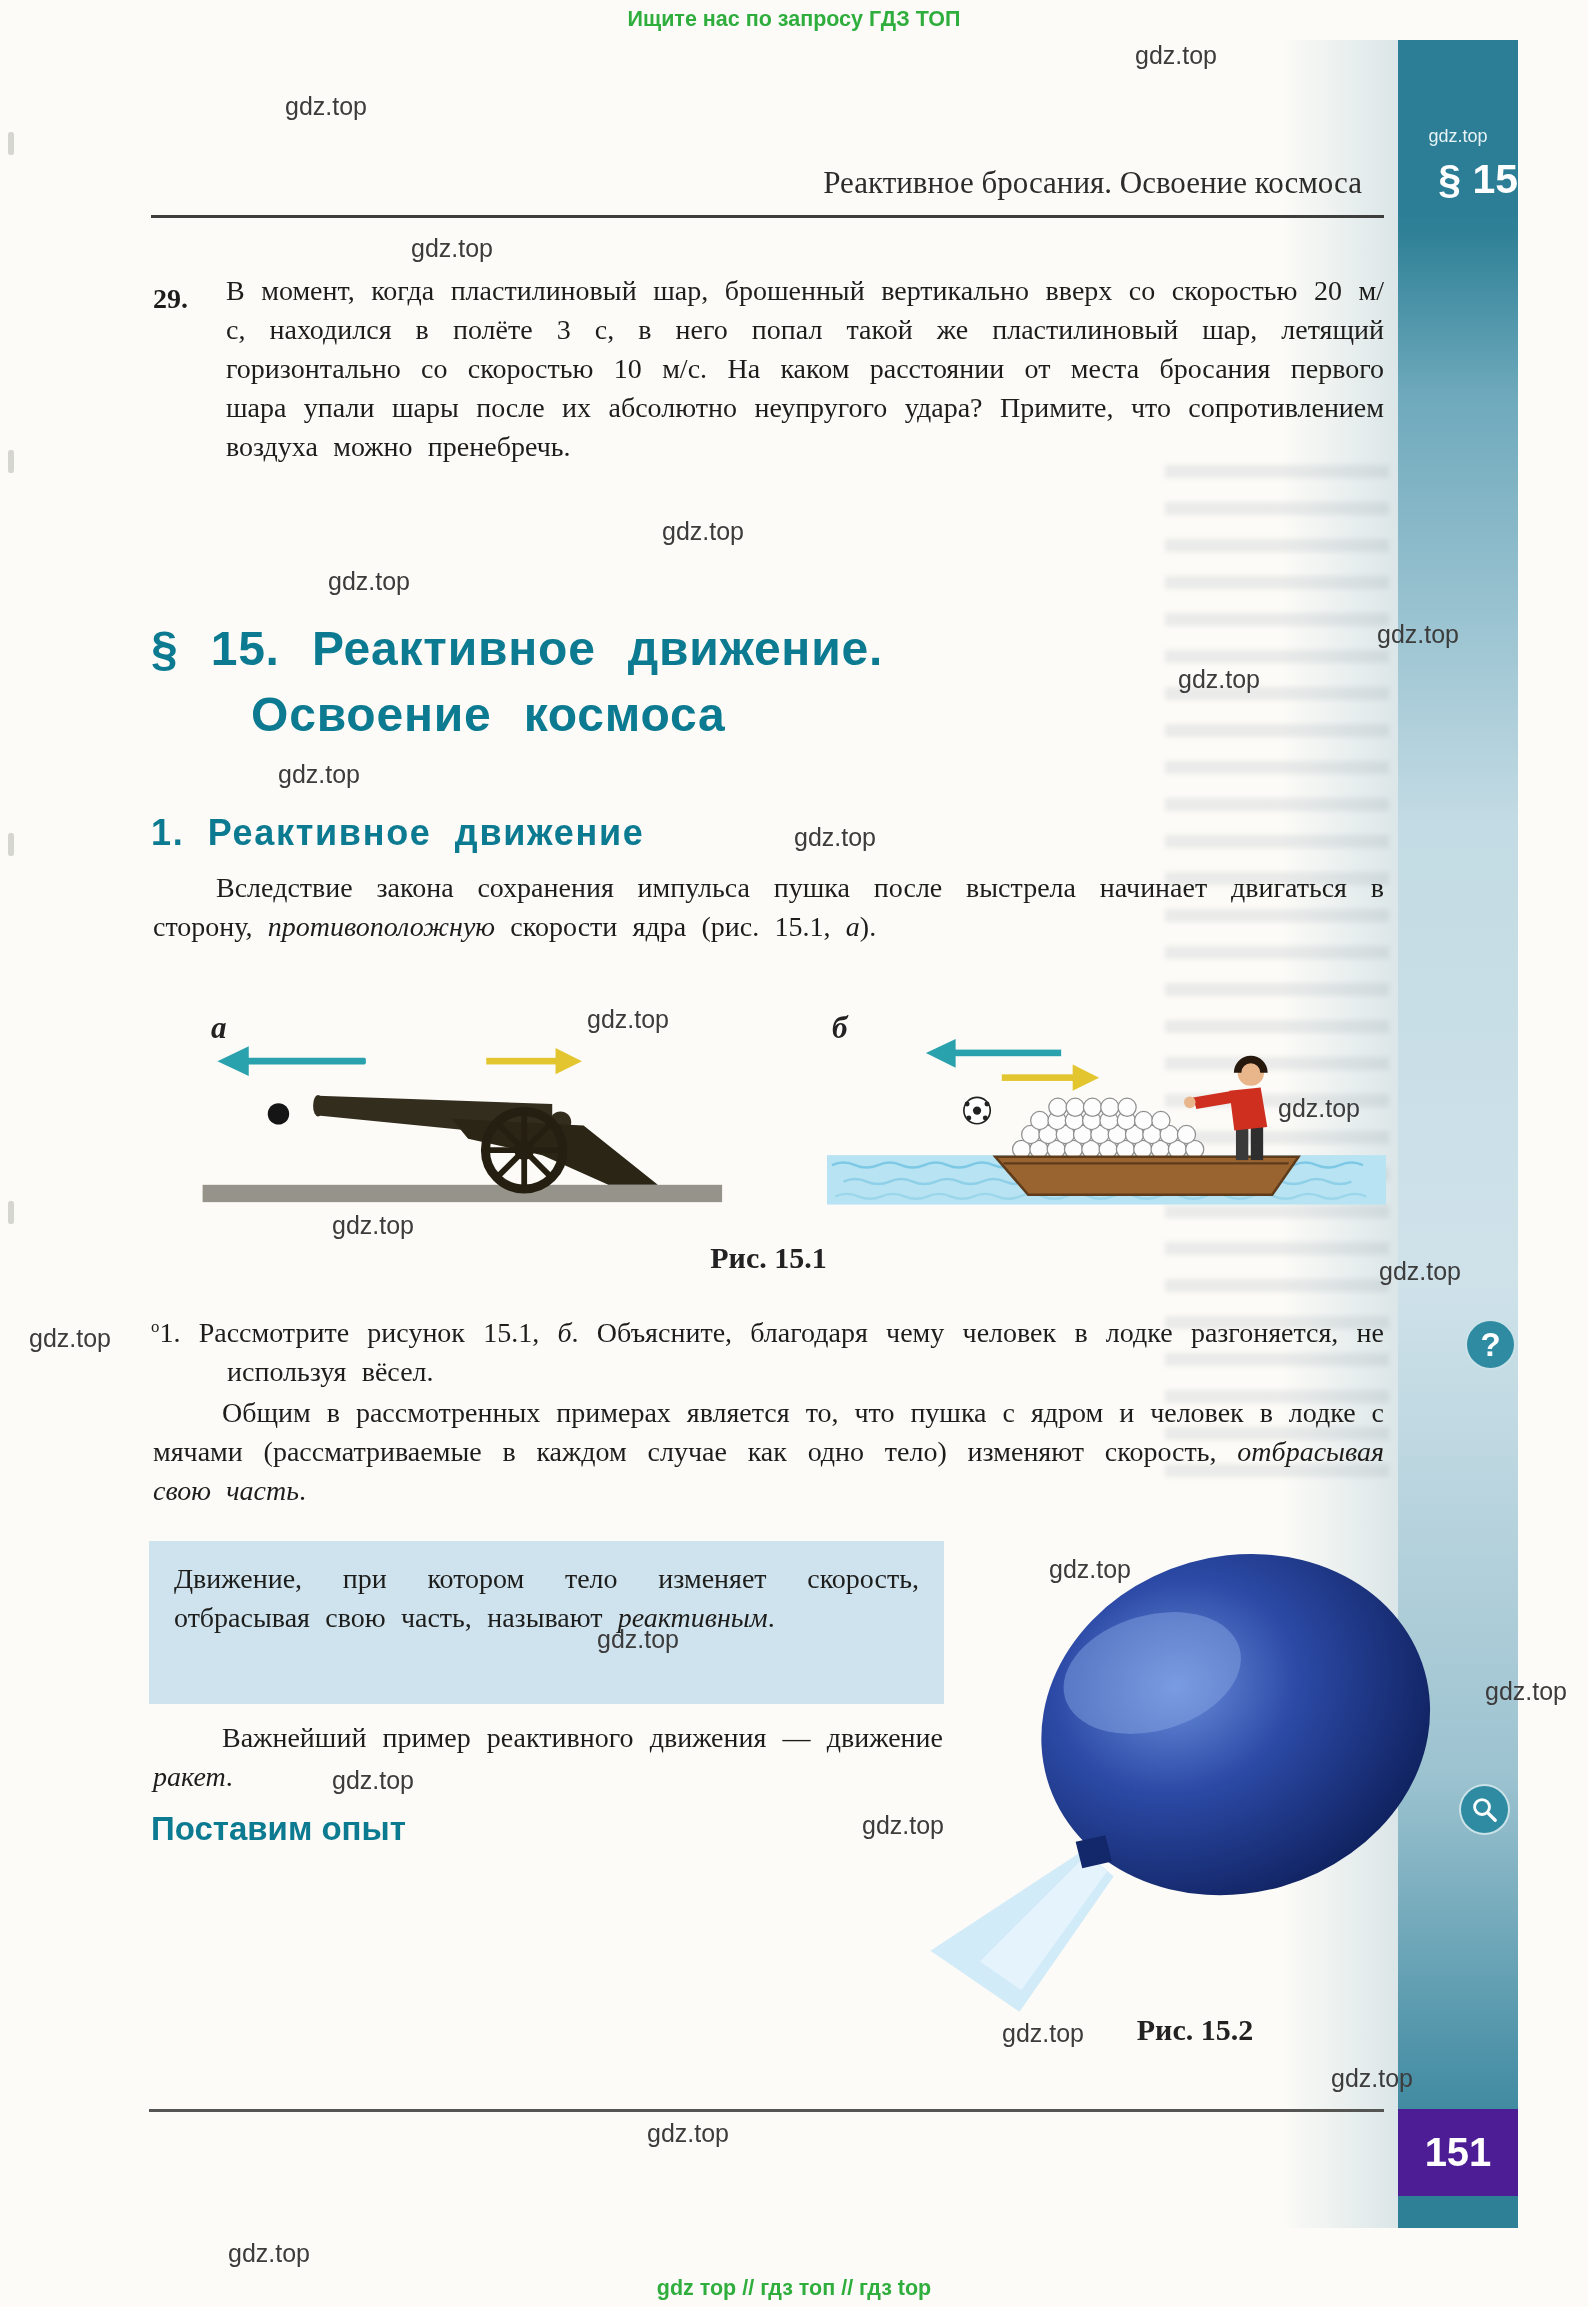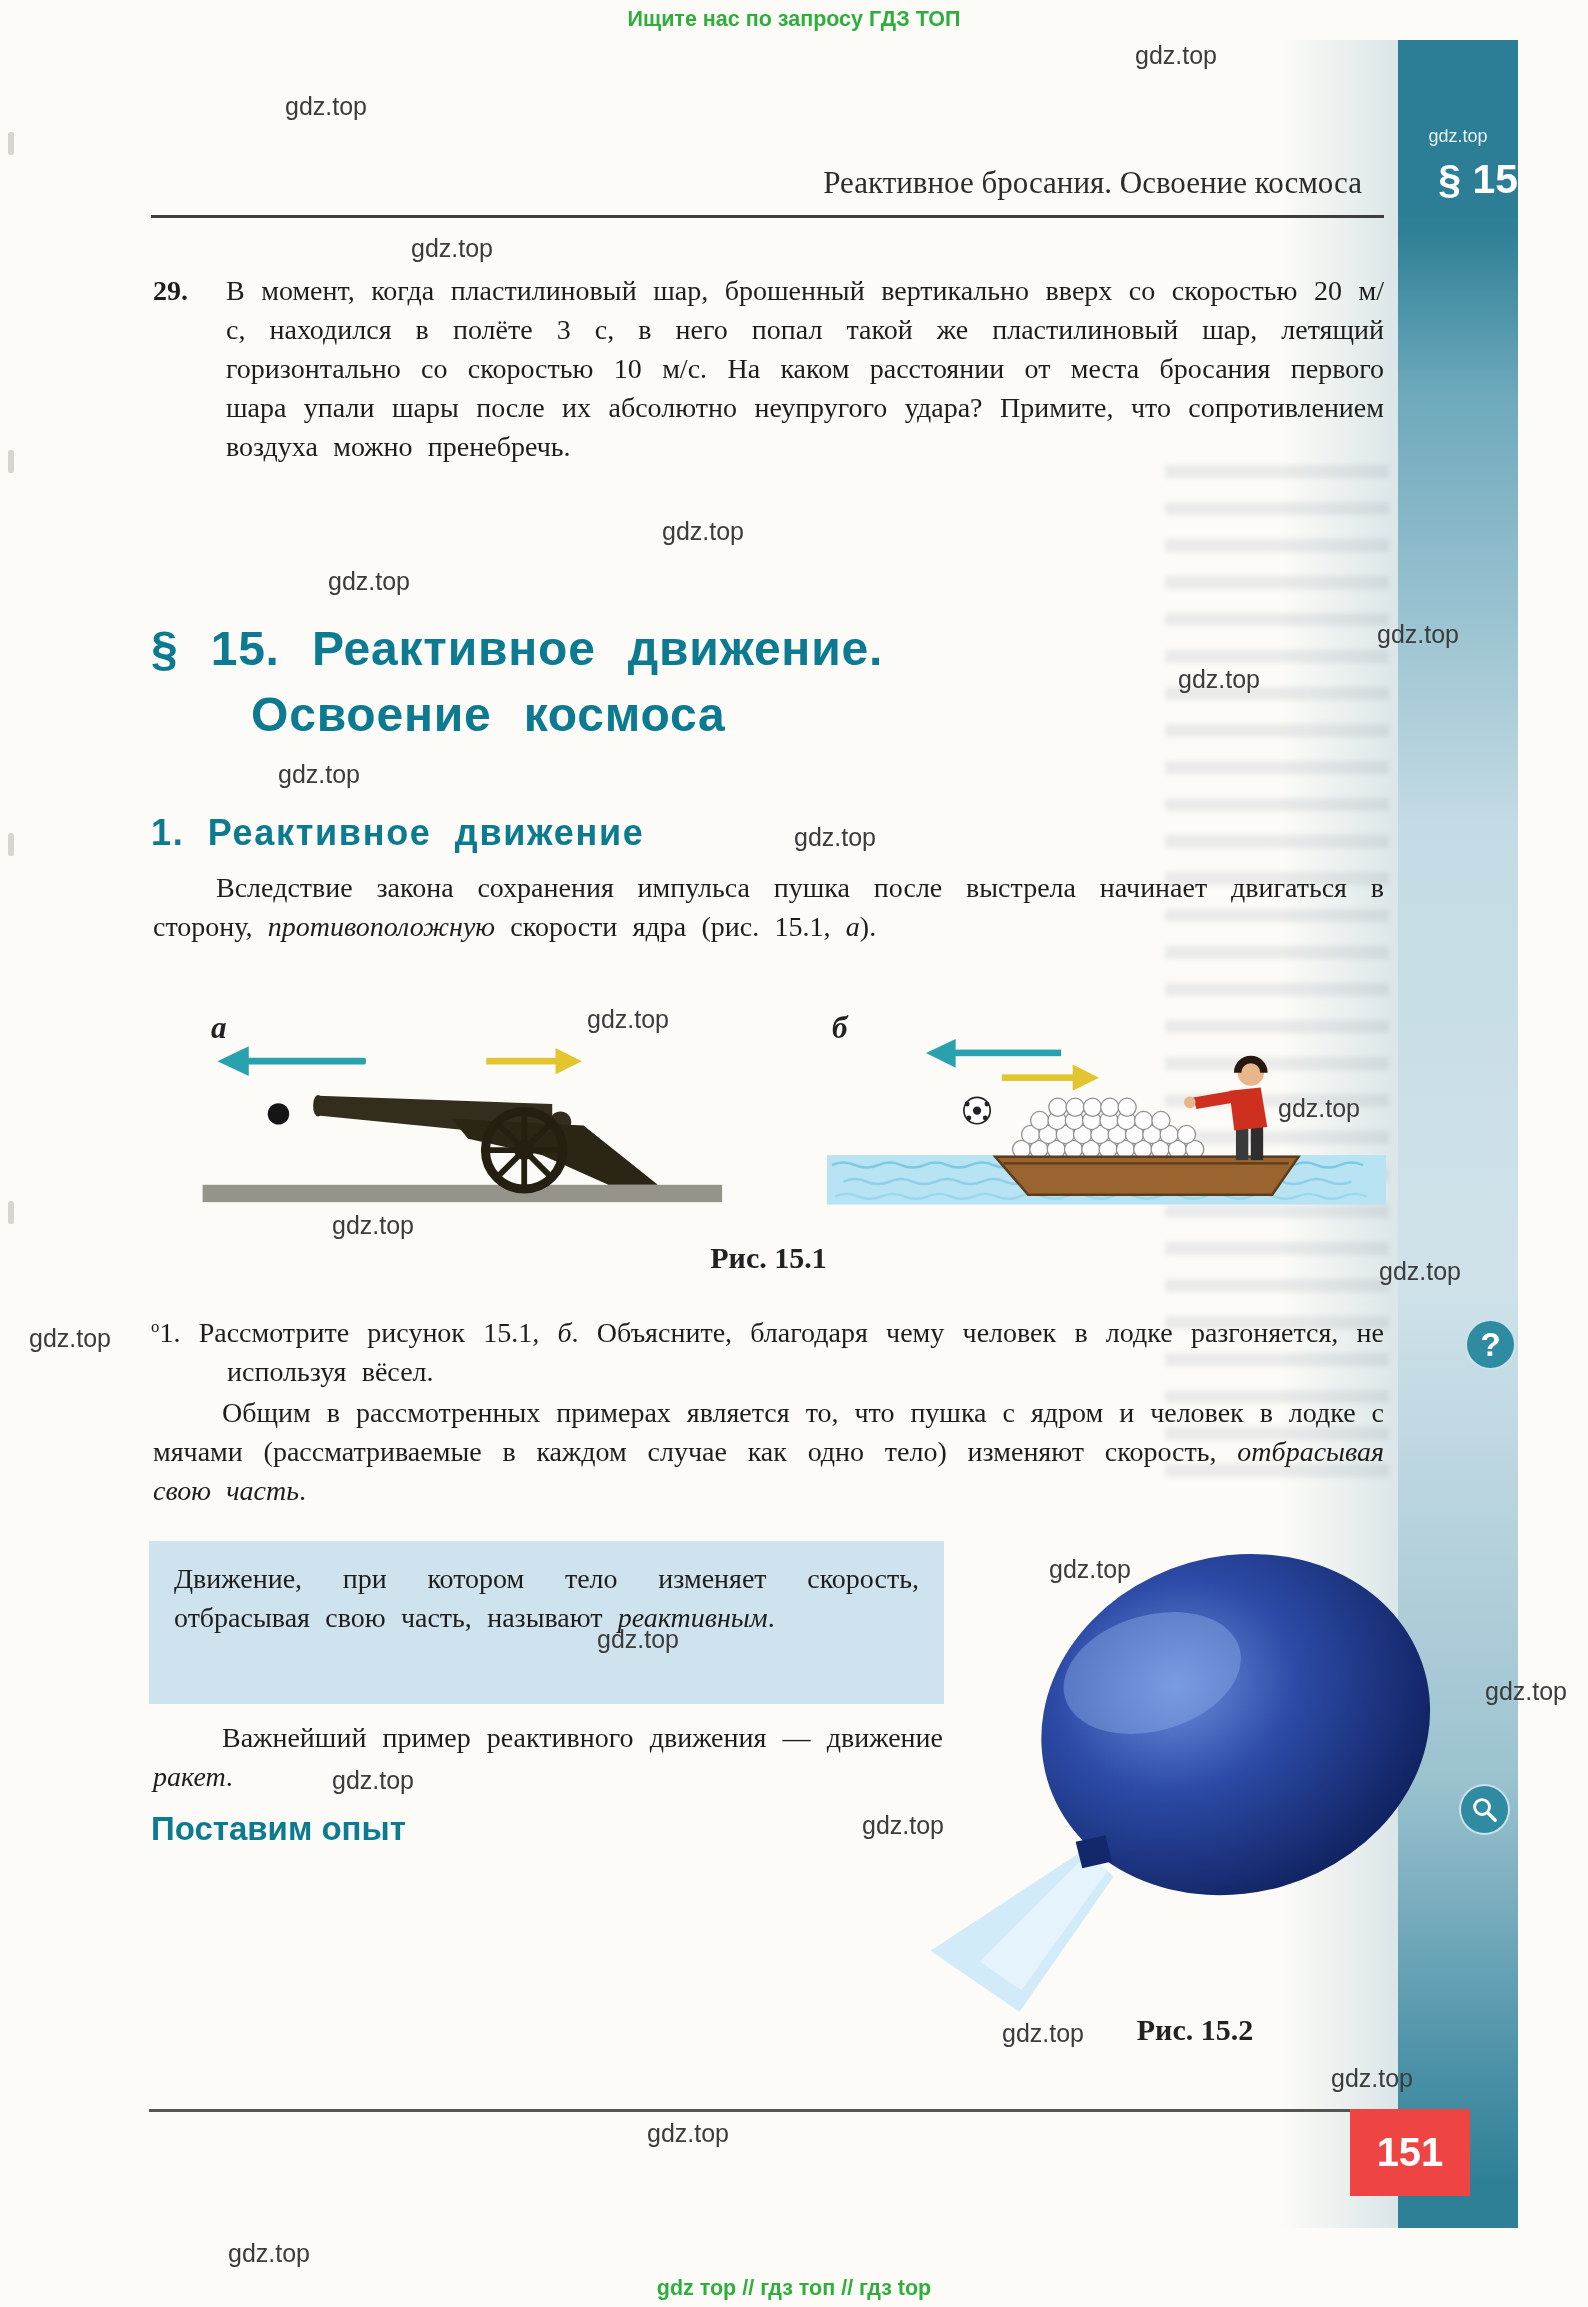--- a/index.html
+++ b/index.html
@@ -29,21 +29,21 @@
   .badge{position:absolute;top:116px;width:100%;text-align:right;
         font:700 41px "Liberation Sans",sans-serif;color:#ffffff}
 
   .running-head{position:absolute;top:165px;left:413px;width:949px;text-align:right;
         font-size:31px;color:#2c2c2a;z-index:5}
   .head-rule{position:absolute;top:215px;left:151px;width:1233px;height:2.5px;background:#3e3e3c;z-index:5}
   .bottom-rule{position:absolute;top:2109px;left:149px;width:1235px;height:2.5px;background:#555553;z-index:5}
 
   .body-text{font-size:28px;line-height:39px;color:#1d1d1b;text-align:justify;word-spacing:8.3px}
   .problem{position:absolute;top:271px;left:153px;width:1231px;padding-left:73px;z-index:5}
-  .problem .num{position:absolute;left:0;top:0;font-weight:700}
+  .problem .num{position:absolute;left:0;top:8px;font-weight:700}
 
   .section-title{position:absolute;top:616px;left:151px;width:1172px;
         font:700 48px/66px "Liberation Sans",sans-serif;color:#0c7b91;
         word-spacing:18px;letter-spacing:0.8px;z-index:5}
   .section-title .line2{margin-left:100px}
   .subsection{position:absolute;top:812px;left:151px;
         font:700 36px "Liberation Sans",sans-serif;color:#0c7b91;
         word-spacing:11.6px;letter-spacing:1.7px;z-index:5}
 
   .para-recoil{position:absolute;top:868px;left:153px;width:1231px;text-indent:63px;z-index:5}
@@ -60,21 +60,21 @@
   .exp-heading{position:absolute;top:1810px;left:151px;
         font:700 33px "Liberation Sans",sans-serif;color:#0c7b91;z-index:5}
   .exp-block{position:absolute;top:1861px;left:151px;width:794px;min-height:206px;
         border-left:8.3px solid #2e8096;padding-left:63px;z-index:5}
 
   .fig-label{position:absolute;font:italic 700 31px "Liberation Serif",serif;color:#222;z-index:6}
   .fig-caption{position:absolute;font:700 30px "Liberation Serif",serif;color:#222;text-align:center;z-index:6}
   .fig-svg{position:absolute;z-index:3}
   svg{display:block}
 
-  .pagenum{position:absolute;left:1350px;top:2109px;width:120px;height:87px;background:#ef4444;
+  .pagenum{position:absolute;left:1398px;top:2109px;width:120px;height:87px;background:#4c1d95;
         color:#fff;font:700 40px/87px "Liberation Sans",sans-serif;text-align:center;z-index:7}
 
   .circle-icon{position:absolute;width:51px;height:51px;border-radius:50%;background:#2f8ba2;
         border:2.5px solid rgba(255,255,255,.75);display:flex;align-items:center;justify-content:center;z-index:8}
   .q-circle{left:1465px;top:1319px;color:#fff;font:700 33px "Liberation Sans",sans-serif}
   .mag-circle{left:1459px;top:1784px}
 
   .wm{position:absolute;font:400 25px "Liberation Sans",sans-serif;color:#3c3c3c;
         z-index:40;white-space:nowrap}
 </style>

